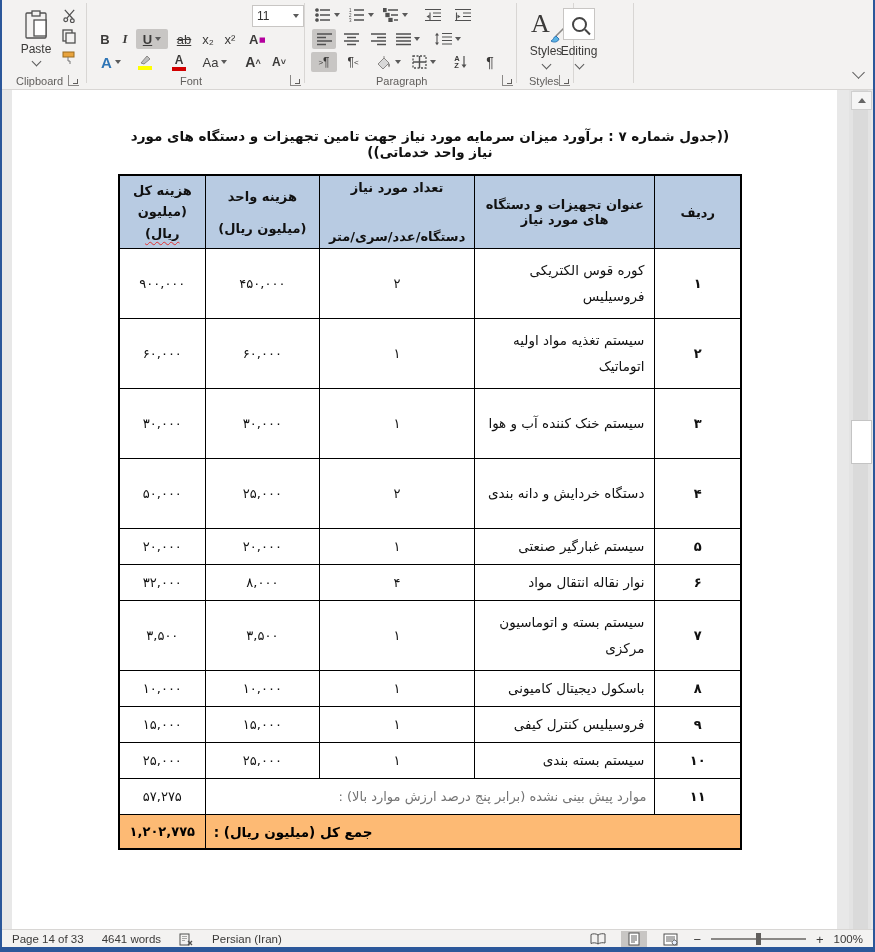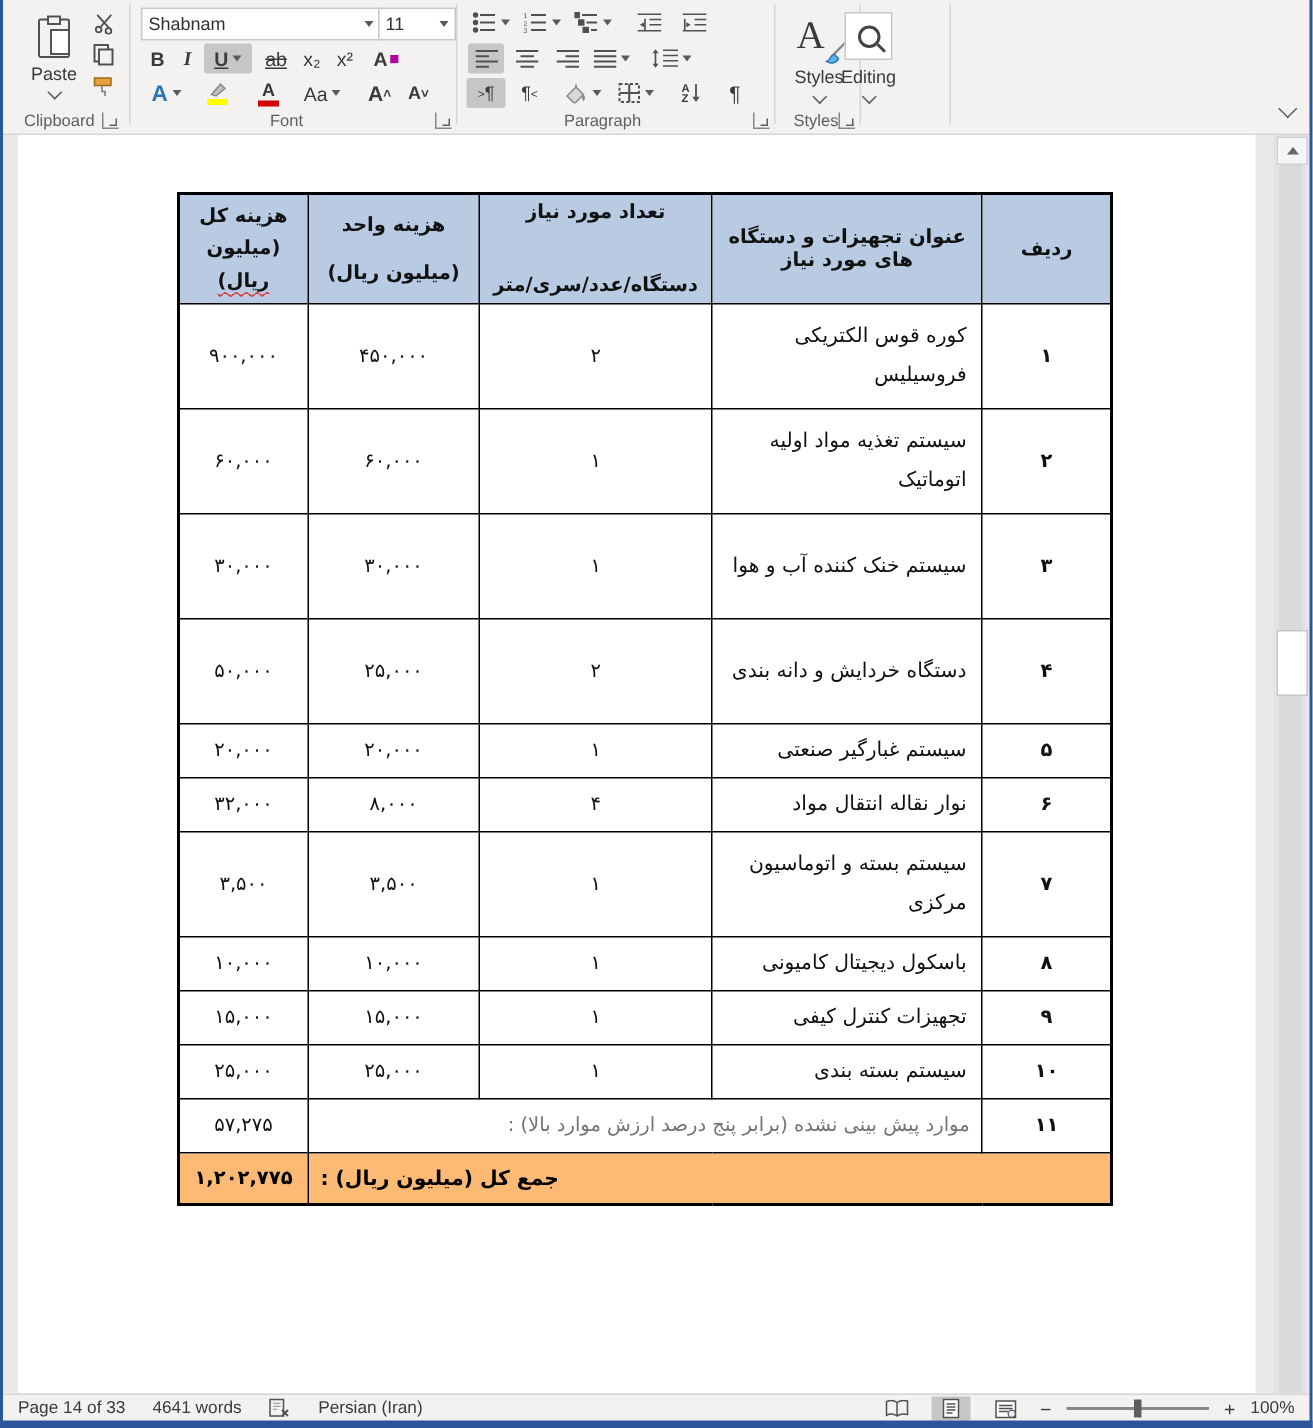--- a/index.html
+++ b/index.html
@@ -91,24 +91,20 @@
   <div class="btn" style="left:55px;top:48px;width:24px;height:18px;">
     <svg width="16" height="15" viewBox="0 0 16 15">
         <rect x="2" y="2" width="11" height="5" fill="#e8a33d" stroke="#9a6a1f"></rect>
         <path d="M7 7v4h2v3" stroke="#777" fill="none"></path>
       </svg>
   </div>
   <span class="grp-label" style="left:14px;text-align:right;">Clipboard</span>
   <span class="launcher" style="left:66px;"></span>
   <div class="grp-sep" style="left:84px;"></div>
 
-  <div class="combo" style="left:92px;top:5px;width:150px;height:20px;">
-    <span>Shabnam</span>
-      <span class="dd"></span>
-  </div>
   <div class="combo" style="left:250px;top:5px;width:42px;height:20px;">
     <span>11</span>
       <span class="dd"></span>
   </div>
   <div class="btn glyph" style="left:94px;top:29px;width:18px;height:20px;">
       <span>B</span>
     </div>
   <div class="btn glyph" style="left:114px;top:29px;width:18px;height:20px;font-style:italic;font-family:'Liberation Serif',serif;">
       <span>I</span>
     </div>
@@ -291,20 +287,21 @@
   <div class="grp-sep" style="left:631px;"></div>
 
   <div class="btn" style="left:844px;top:62px;width:24px;height:20px;">
     <span class="chev" style="width:8px;height:8px;"></span>
   </div>
 </div>
 
 <div id="doc" class="abs">
   <div id="page">
     <div id="table-wrap">
+      <div id="doc-title">((جدول شماره ۷ : برآورد میزان سرمایه مورد نیاز جهت تامین تجهیزات و دستگاه های مورد نیاز واحد خدماتی))</div>
       <table class="t">
         <colgroup>
             <col style="width:85px;">
             <col style="width:178px;">
             <col style="width:153px;">
             <col style="width:113px;">
             <col style="width:85px;">
           </colgroup>
         <tbody>
             <tr>
@@ -381,21 +378,21 @@
             </tr>
         <tr class="h1">
               <td class="rownum">۸</td>
               <td class="name">باسکول دیجیتال کامیونی</td>
               <td class="num">۱</td>
               <td class="num">۱۰,۰۰۰</td>
               <td class="num">۱۰,۰۰۰</td>
             </tr>
         <tr class="h1">
               <td class="rownum">۹</td>
-              <td class="name">تجهیزات کنترل کیفی</td>
+              <td class="name">فروسیلیس کنترل کیفی</td>
               <td class="num">۱</td>
               <td class="num">۱۵,۰۰۰</td>
               <td class="num">۱۵,۰۰۰</td>
             </tr>
         <tr class="h1">
               <td class="rownum">۱۰</td>
               <td class="name">سیستم بسته بندی</td>
               <td class="num">۱</td>
               <td class="num">۲۵,۰۰۰</td>
               <td class="num">۲۵,۰۰۰</td>

